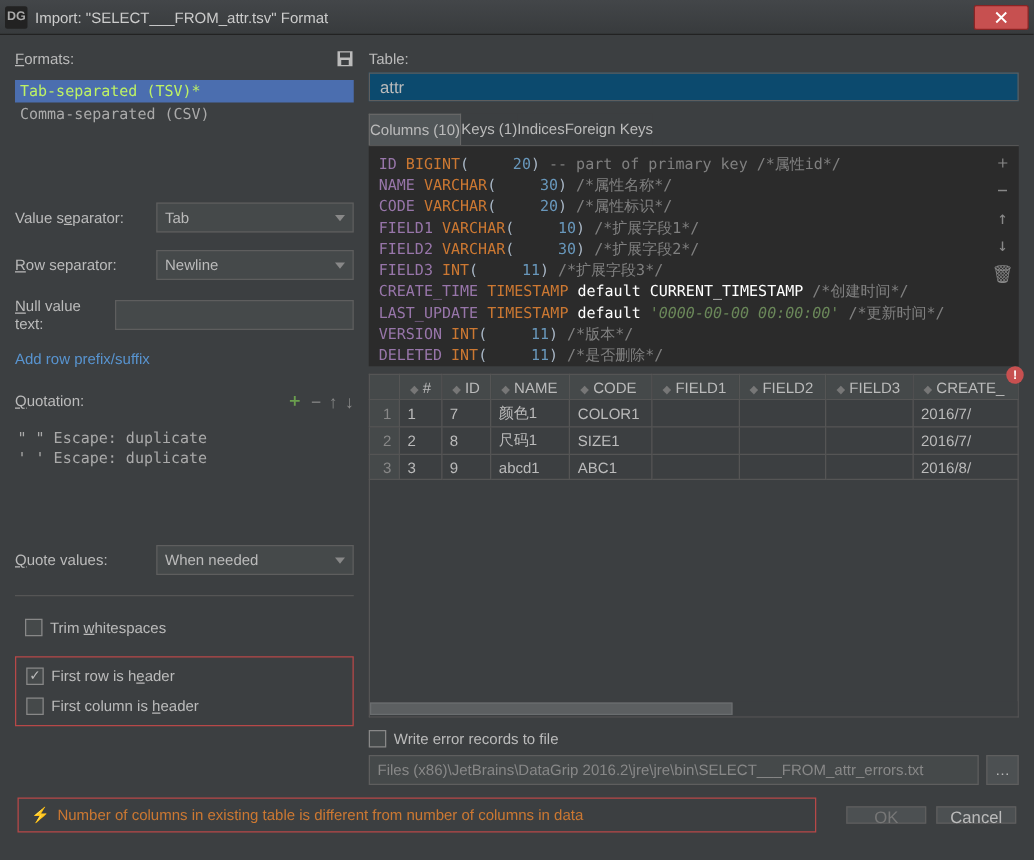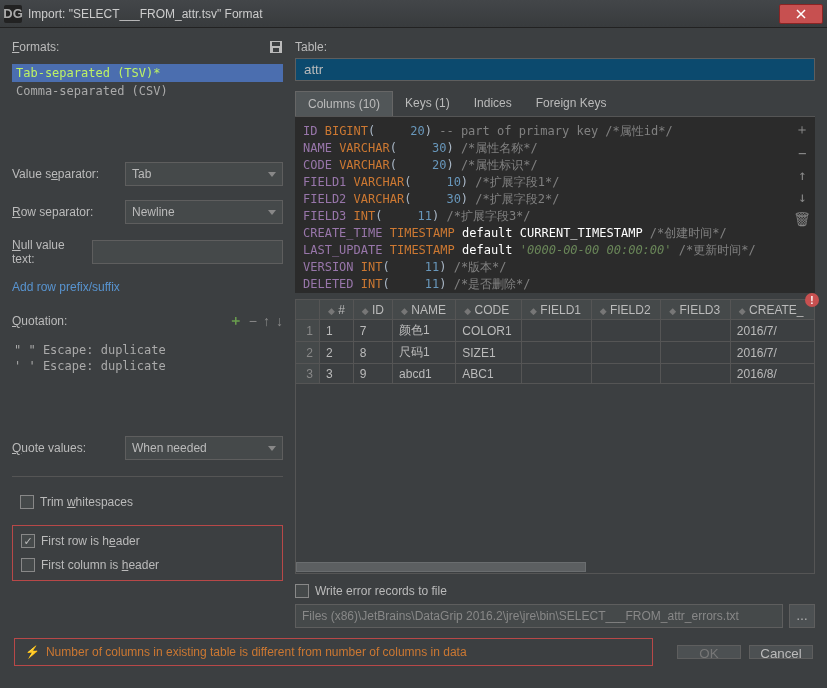--- a/index.html
+++ b/index.html
@@ -1,18 +1,18 @@
 <!DOCTYPE html>
 <html><head>
 <meta charset="utf-8">
 <style>
 * { box-sizing: border-box; margin: 0; padding: 0; }
 body { font-family: "Segoe UI", Tahoma, sans-serif; font-size: 12px; background: #3c3f41; color: #bbbbbb; width: 827px; height: 688px; overflow: hidden; }
 .titlebar { height: 28px; background: linear-gradient(#434649, #383b3d); display: flex; align-items: center; padding: 0 4px; border-bottom: 1px solid #222; }
-.titlebar .logo { width: 18px; height: 18px; background: #222; color: #aaa; font-size: 13px; font-weight: bold; display: flex; align-items: center; justify-content: center; border-radius: 2px; margin-right: 6px; }
+.titlebar .logo { width: 18px; height: 18px; background: #222; color: #aaa; font-size: 10px; font-weight: bold; display: flex; align-items: center; justify-content: center; border-radius: 2px; margin-right: 6px; }
 .titlebar .title { flex: 1; color: #ccc; font-size: 12px; }
 .close-btn { width: 44px; height: 20px; background: #c75050; border: 1px solid #8a2424; display: flex; align-items: center; justify-content: center; border-radius: 2px; }
 .close-btn svg { stroke: #fff; }
 .dialog-body { display: flex; height: 600px; }
 .left-pane { width: 295px; padding: 12px; display: flex; flex-direction: column; gap: 8px; }
 .right-pane { flex: 1; padding: 12px 12px 0 0; display: flex; flex-direction: column; }
 .label { color: #bbbbbb; }
 .underline { text-decoration: underline; text-decoration-color: #bbb; }
 .formats-header { display: flex; justify-content: space-between; align-items: center; }
 .save-icon { width: 14px; height: 14px; cursor: pointer; }
@@ -31,21 +31,21 @@
 .tool-icons .plus { color: #6a9e4e; font-weight: bold; }
 .quote-list { margin-top: 4px; font-family: "Consolas", monospace; font-size: 12px; color: #aaa; }
 .quote-list div { padding: 1px 2px; }
 .separator { height: 1px; background: #555; margin: 8px 0; }
 .checkbox-row { display: flex; align-items: center; gap: 6px; padding: 2px 8px; }
 .cb { width: 14px; height: 14px; border: 1px solid #888; background: #45494a; display: flex; align-items: center; justify-content: center; }
 .cb.checked::after { content: "✓"; color: #bbb; font-size: 11px; line-height: 1; }
 .highlight-box { border: 1px solid #b84848; padding: 6px 0; margin-top: 6px; }
 .table-input { height: 26px; background: #0c4a6e; border: 1px solid #5e5e5e; color: #bbb; padding: 0 8px; margin-top: 4px; width: 100%; }
 .tabs { display: flex; border-bottom: 1px solid #555; margin-top: 10px; }
-.tab { padding: 5px 12px; color: #bbb; cursor: pointer; background: #3c3f41; }
+.tab { padding: 5px 0; color: #bbb; cursor: pointer; background: #3c3f41; }
 .tab.active { background: #515658; border: 1px solid #666; border-bottom: none; }
 .ddl-pane { position: relative; background: #2b2b2b; font-family: "Consolas", monospace; font-size: 12px; padding: 6px 8px; min-height: 176px; }
 .ddl-line { white-space: pre; color: #a9b7c6; line-height: 17px; }
 .kw-col { color: #9876aa; }
 .kw-type { color: #cc7832; }
 .paren { color: #a9b7c6; }
 .num { color: #6897bb; margin-left: 35px; }
 .comment { color: #808080; }
 .keyword { color: #ffffff; }
 .str { color: #6a8759; font-style: italic; }

